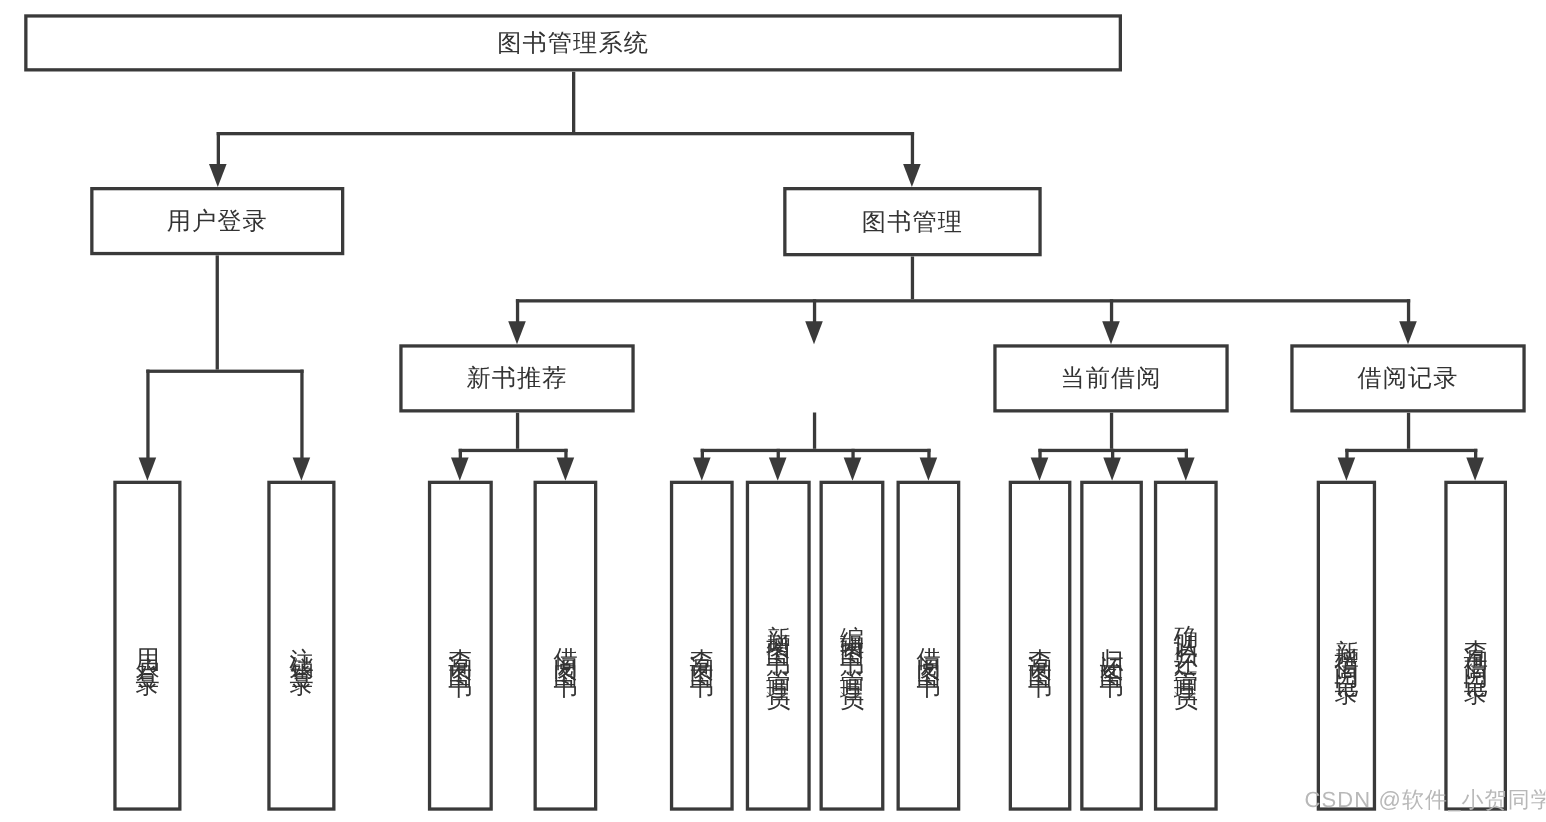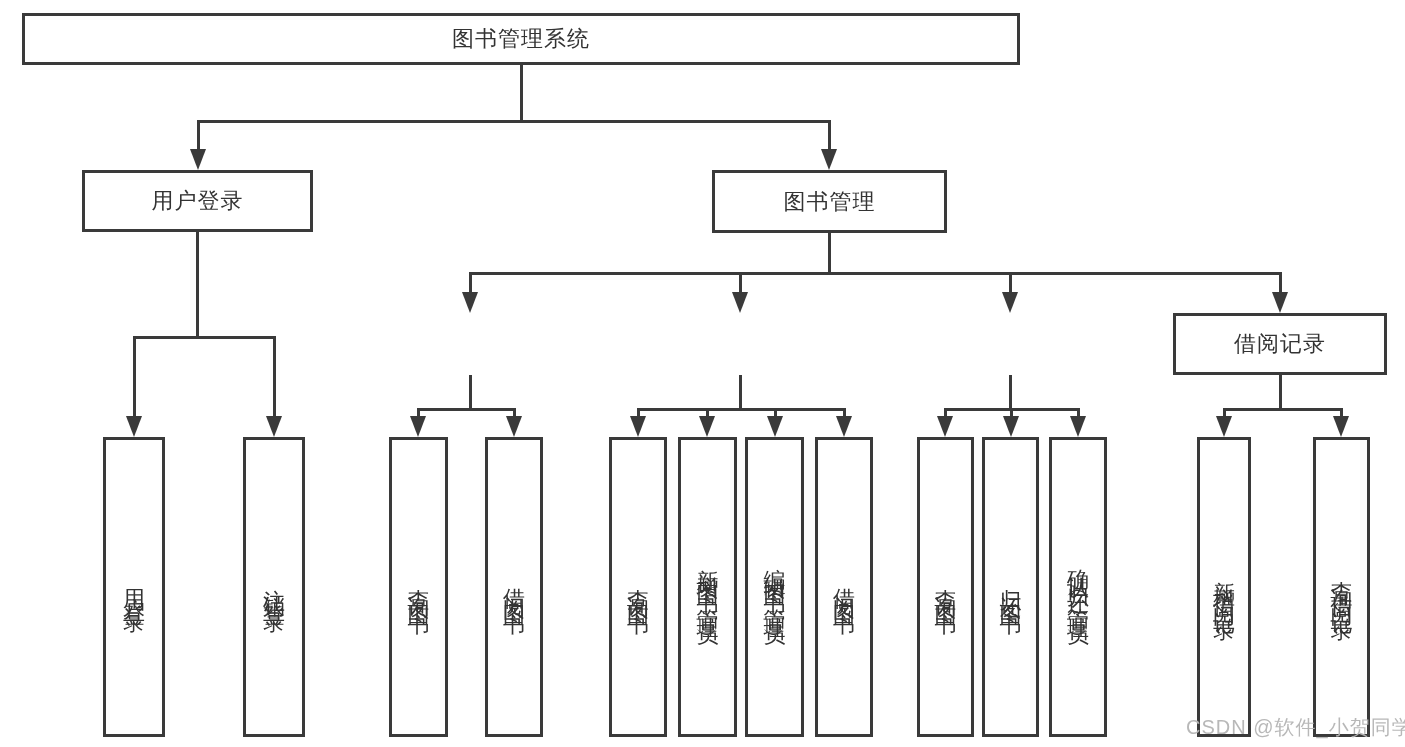--- a/index.html
+++ b/index.html
@@ -119,20 +119,26 @@
     <span class="label">图书管理系统</span>
   </div>
 
   <div class="box hbox" style="left:82px;top:170px;width:231px;height:62px;">
     <span class="label">用户登录</span>
   </div>
   <div class="box hbox" style="left:712px;top:170px;width:235px;height:63px;">
     <span class="label">图书管理</span>
   </div>
 
+  <div class="box hbox" style="left:363px;top:313px;width:214px;height:62px;">
+    <span class="label">新书推荐</span>
+  </div>
+  <div class="box hbox" style="left:903px;top:313px;width:214px;height:62px;">
+    <span class="label">当前借阅</span>
+  </div>
   <div class="box hbox" style="left:1173px;top:313px;width:214px;height:62px;">
     <span class="label">借阅记录</span>
   </div>
 
   <div class="box vbox" style="left:103px;top:437px;width:62px;height:300px;">
     <span class="label">用户登录</span>
   </div>
   <div class="box vbox" style="left:243px;top:437px;width:62px;height:300px;">
     <span class="label">注销登录</span>
   </div>

